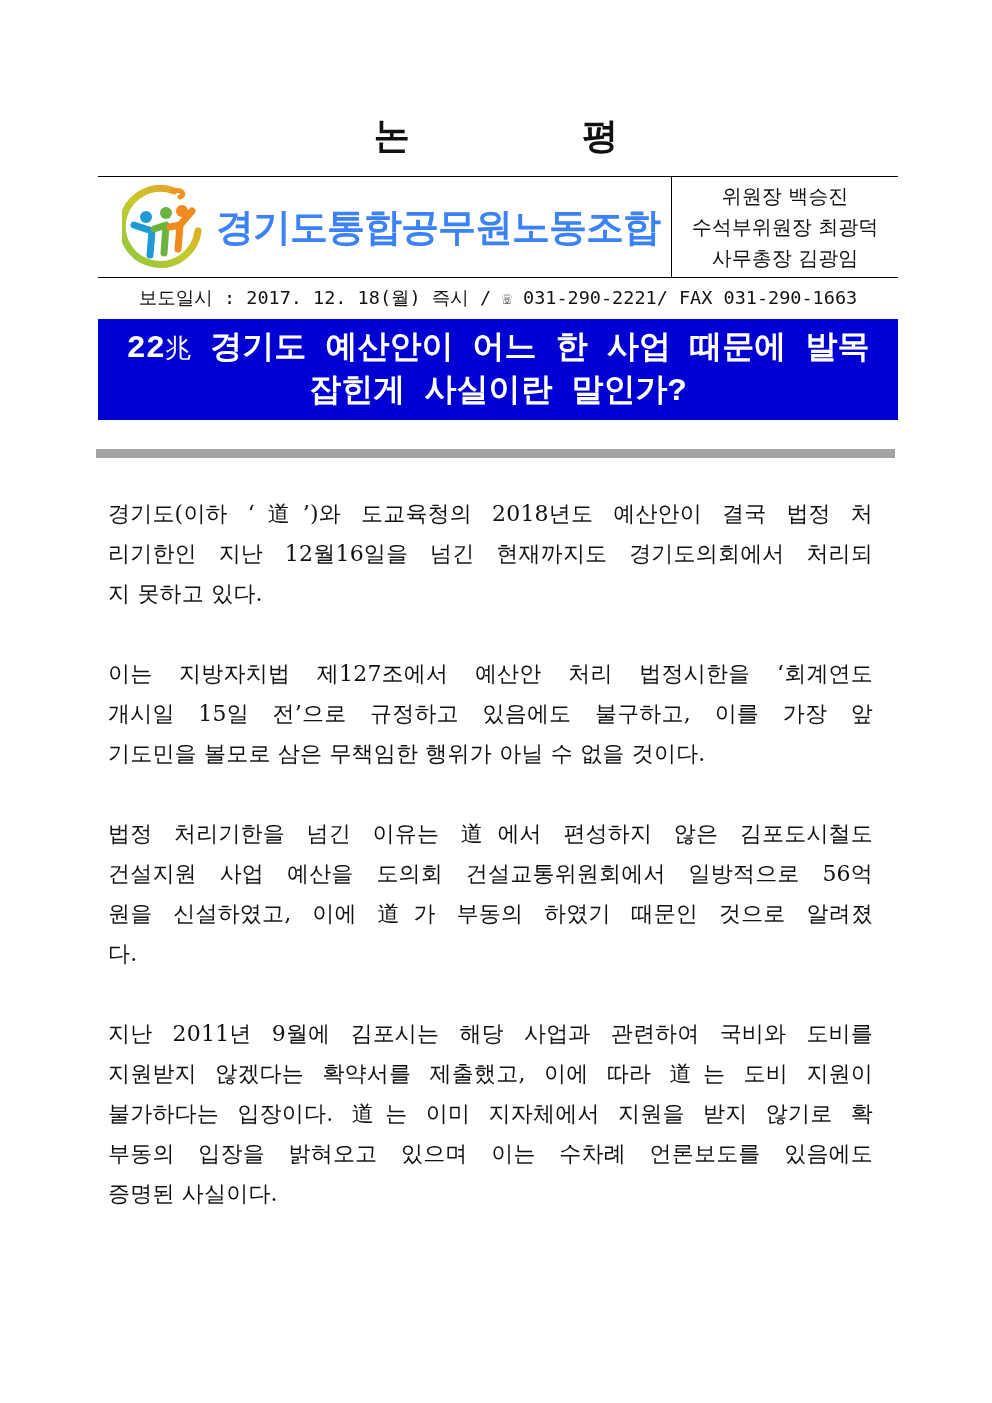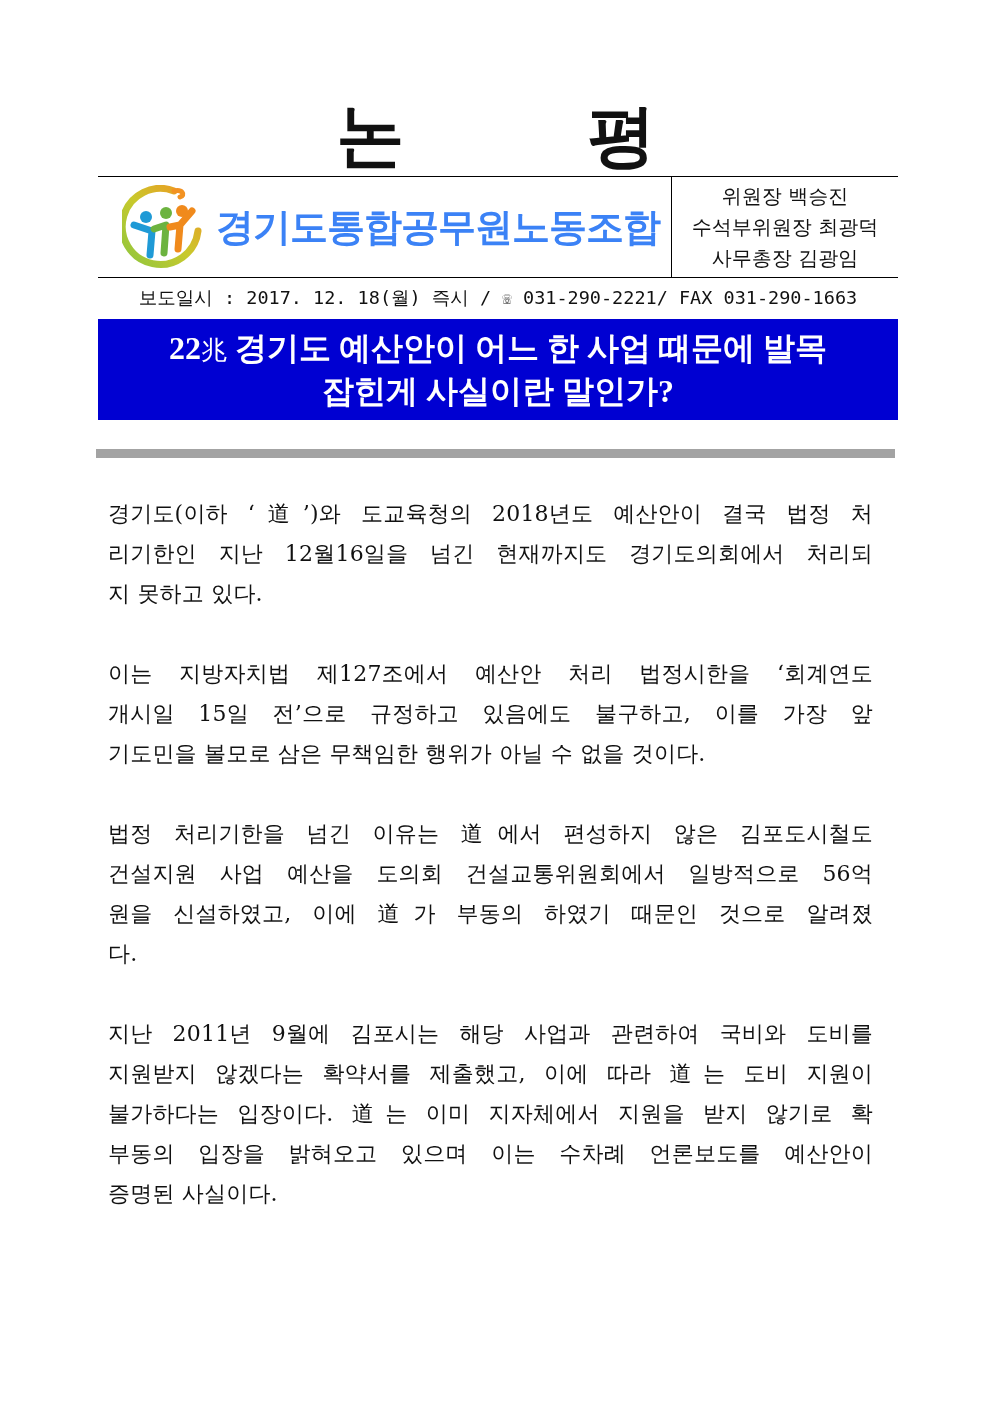--- a/index.html
+++ b/index.html
@@ -1,35 +1,35 @@
 <!DOCTYPE html>
 <html><head>
 <meta charset="utf-8">
 <style>
   html, body { margin: 0; padding: 0; background: #ffffff; }
   body { width: 992px; height: 1403px; position: relative; overflow: hidden;
          font-family: "DejaVu Serif", "Liberation Serif", serif; color: #111; }
   .title { position: absolute; top: 100px; left: 0; width: 992px; text-align: center;
-           font-family: "DejaVu Serif", serif; font-size: 68px; font-weight: bold;
+           font-family: "DejaVu Serif", serif; font-size: 36px; font-weight: bold;
            letter-spacing: 80px; padding-left: 80px; box-sizing: border-box; line-height: 70px; }
   .header-box { position: absolute; left: 98px; top: 176px; width: 800px; height: 102px;
                 border-top: 1.5px solid #000; border-bottom: 1.5px solid #000; box-sizing: border-box; }
   .logo-cell { position: absolute; left: 0; top: 0; width: 574px; height: 100%;
                border-right: 1.5px solid #000; box-sizing: border-box; }
   .logo-icon { position: absolute; left: 24px; top: 8px; width: 84px; height: 84px; }
   .org-name { position: absolute; left: 118px; top: 22px; font-family: "DejaVu Sans", sans-serif;
               font-weight: bold; font-size: 38px; letter-spacing: -1px; color: #3b82f6; line-height: 56px; }
   .officers { position: absolute; left: 574px; top: 0; width: 226px; height: 100%;
               display: flex; flex-direction: column; justify-content: center; align-items: center;
               font-family: "DejaVu Sans", sans-serif; font-size: 20px; line-height: 31px; color: #111; }
   .dateline { position: absolute; left: 98px; top: 282px; width: 800px; text-align: center;
               font-family: "DejaVu Sans Mono", "Liberation Mono", monospace; font-size: 18.5px;
               line-height: 32px; color: #111; white-space: nowrap; }
   .banner { position: absolute; left: 98px; top: 319px; width: 800px; height: 101px; background: #0000d2;
-            color: #fff; text-align: center; font-family: Liberation Serif, serif; font-weight: bold;
+            color: #fff; text-align: center; font-family: Liberation Mono, monospace; font-weight: bold;
             font-size: 32px; line-height: 41px; padding-top: 9px; box-sizing: border-box; letter-spacing: 0px; }
   .banner .thin { font-weight: normal; font-size: 26px; }
   .rule { position: absolute; left: 96px; top: 449px; width: 799px; height: 9px; background: #a3a3a3; }
   .body { position: absolute; left: 108px; top: 494px; width: 780px; }
   .para { font-family: "DejaVu Serif", "Liberation Serif", serif; font-size: 22px; line-height: 40px;
           text-align: justify; margin: 0 15px 40px 0; letter-spacing: 0.2px; color: #111; }
   .para .line { display: block; text-align: justify; text-align-last: justify; white-space: nowrap; }
   .para .line.last { text-align-last: left; }
 </style>
 </head>
@@ -93,16 +93,16 @@
   <p class="para">
     <span class="line">법정 처리기한을 넘긴 이유는 道에서 편성하지 않은 김포도시철도</span>
     <span class="line">건설지원 사업 예산을 도의회 건설교통위원회에서 일방적으로 56억</span>
     <span class="line">원을 신설하였고, 이에 道가 부동의 하였기 때문인 것으로 알려졌</span>
     <span class="line last">다.</span>
   </p>
   <p class="para">
     <span class="line">지난 2011년 9월에 김포시는 해당 사업과 관련하여 국비와 도비를</span>
     <span class="line">지원받지 않겠다는 확약서를 제출했고, 이에 따라 道는 도비 지원이</span>
     <span class="line">불가하다는 입장이다. 道는 이미 지자체에서 지원을 받지 않기로 확</span>
-    <span class="line">부동의 입장을 밝혀오고 있으며 이는 수차례 언론보도를 예산안이</span>
+    <span class="line">부동의 입장을 밝혀오고 있으며 이는 수차례 언론보도를 있음에도</span>
     <span class="line last">증명된 사실이다.</span>
   </p>
 </div>
 
 </body></html>

